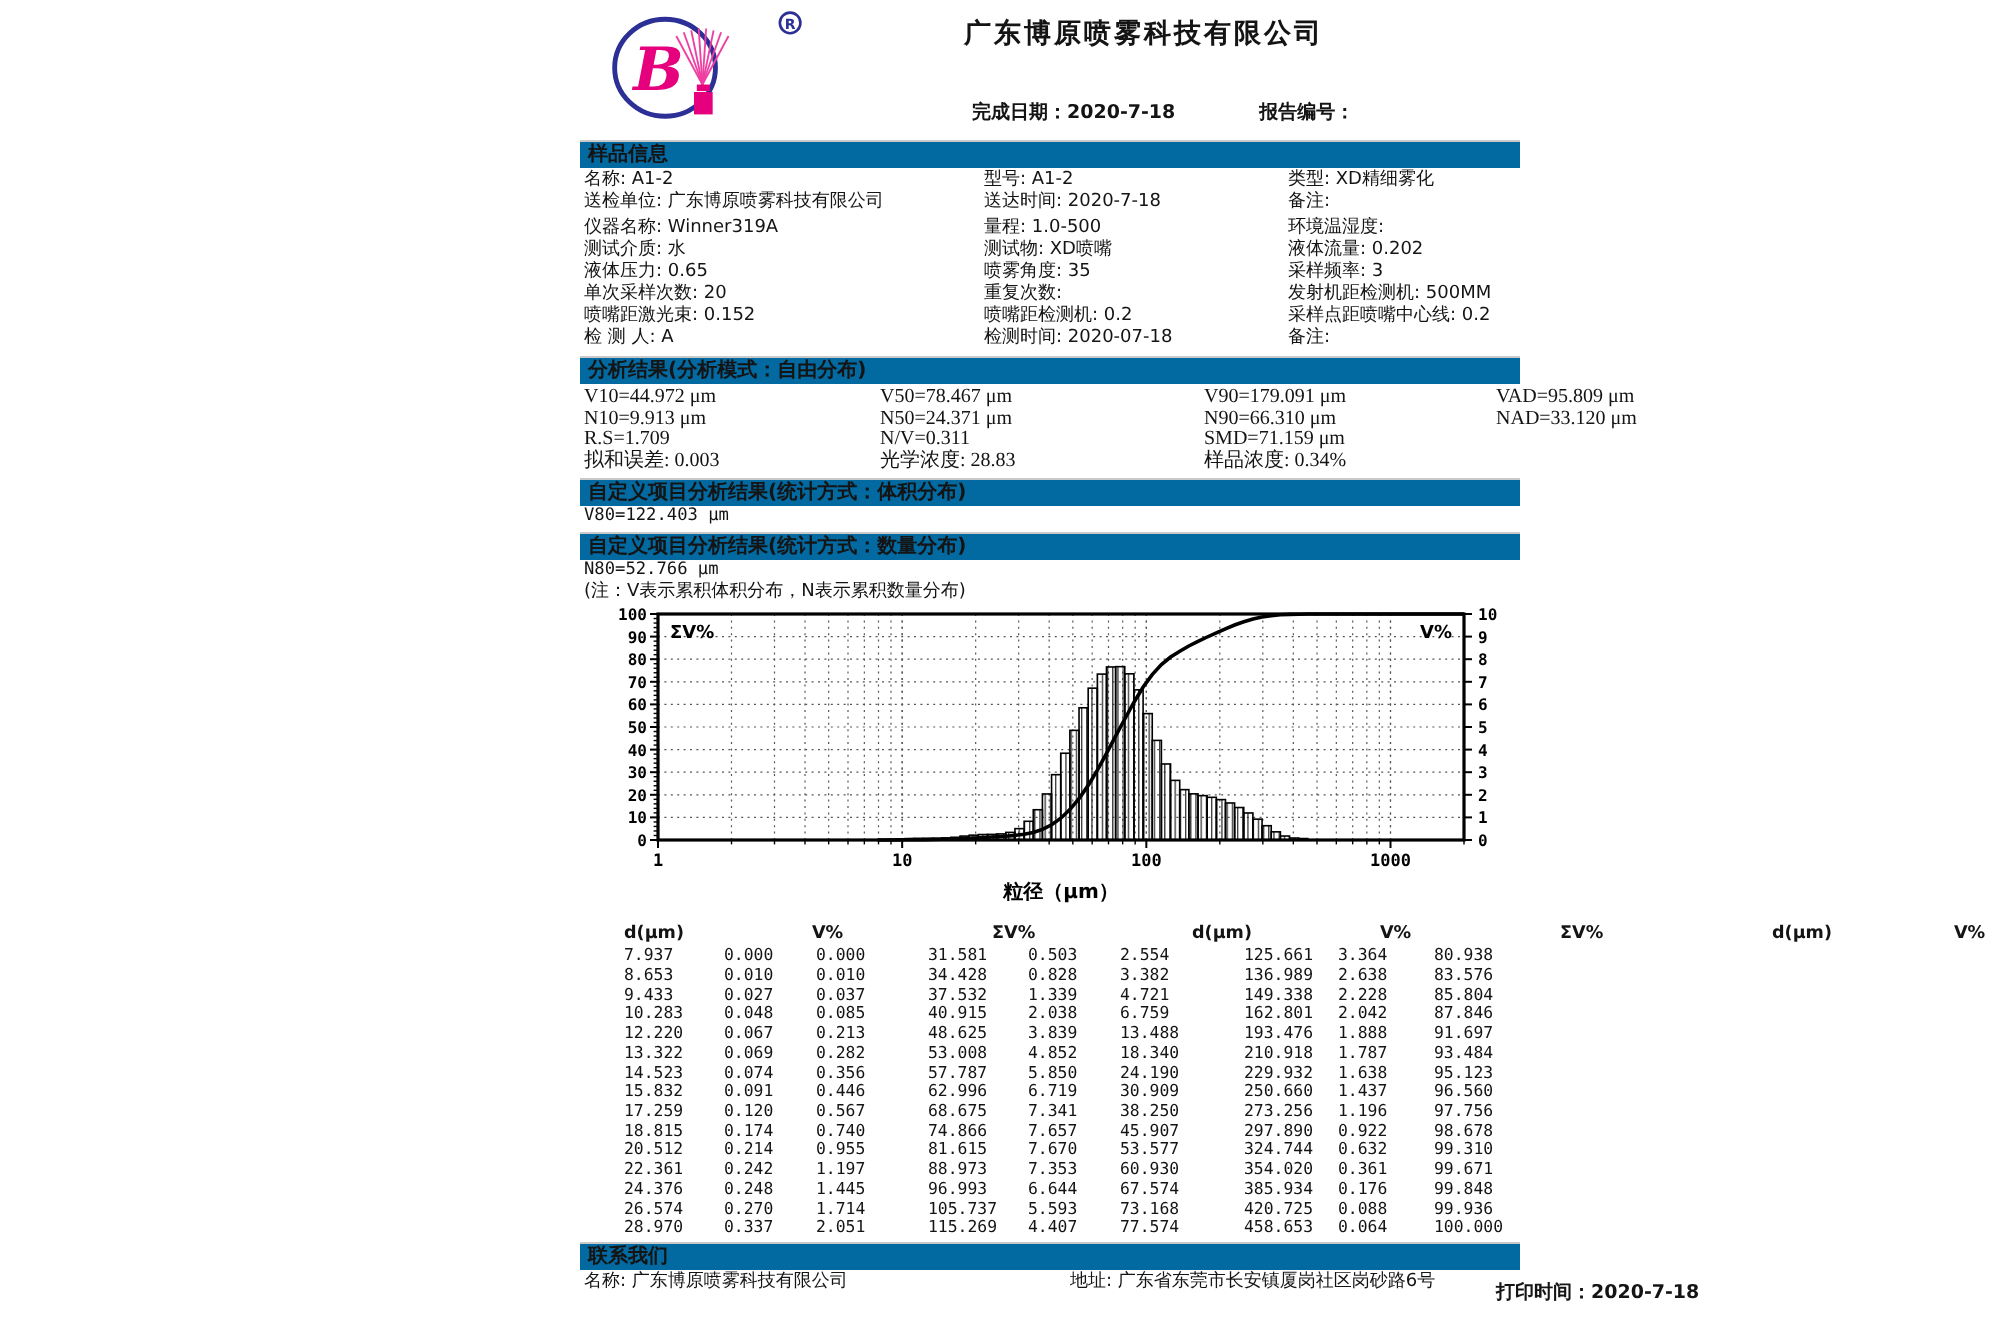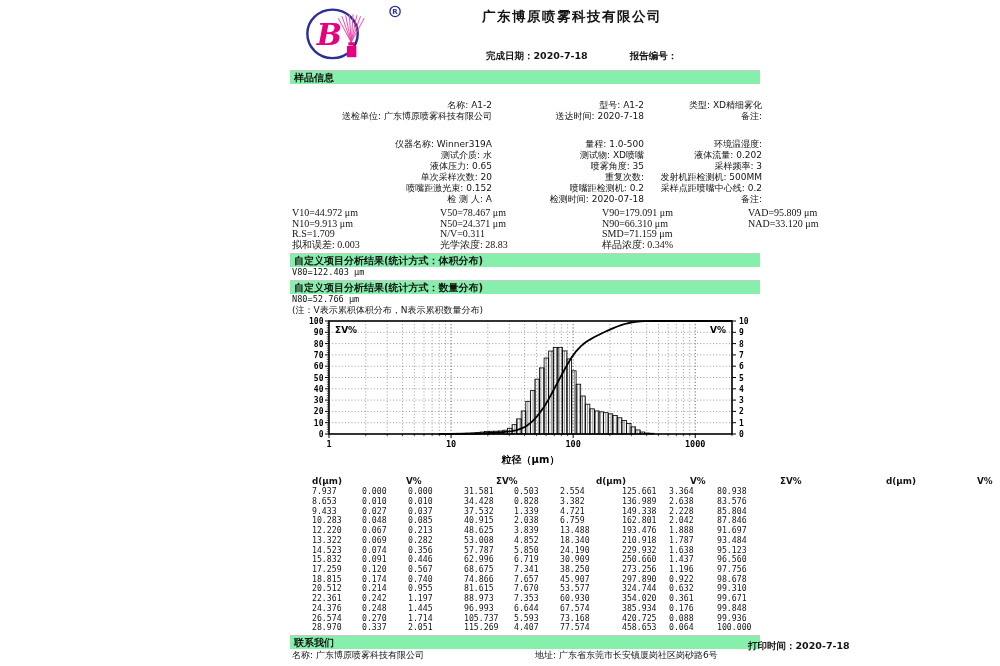--- a/index.html
+++ b/index.html
@@ -7,22 +7,22 @@
     width:1000px;height:666px;position:relative;background:#ffffff;
     font-family:"DejaVu Sans",sans-serif;color:#141414;overflow:hidden;
   }
   .doc{position:absolute;left:290px;top:0;width:470px;height:666px;}
   
   .header{position:relative;height:68px;}
   .logo{position:absolute;left:8px;top:3px;}
   .company{position:absolute;left:192px;top:8px;font-size:13.5px;font-weight:bold;letter-spacing:1.5px;white-space:nowrap;}
   .dateline{position:absolute;left:196px;top:50px;font-size:9.5px;font-weight:bold;white-space:nowrap;display:flex;gap:42px;}
   
-  .bar{background:#86efac;border-top:1px solid #c9c9c9;font-weight:bold;font-size:10px;line-height:13px;height:13px;padding:0 4px;margin-top:2px;}
-  .grid3{display:grid;grid-template-columns:200px 152px 118px;font-size:9px;line-height:11px;padding:16px 0 1px 2px;white-space:nowrap;text-align:right;}
+  .bar{background:#0369a1;border-top:1px solid #c9c9c9;font-weight:bold;font-size:10px;line-height:13px;height:13px;padding:0 4px;margin-top:2px;}
+  .grid3{display:grid;grid-template-columns:200px 152px 118px;font-size:9px;line-height:11px;padding:1px 0 1px 2px;white-space:nowrap;}
   .grid4{display:grid;grid-template-columns:148px 162px 146px 110px;font-size:10px;line-height:10.6px;padding:2px 0 1px 2px;
          font-family:Liberation Serif, serif;white-space:nowrap;}
   .customline{font-size:8.6px;line-height:11px;padding-left:2px;font-family:"DejaVu Sans Mono","DejaVu Sans",monospace;}
   .noteline{font-size:9px;line-height:11px;padding-left:2px;}
   
   .chartwrap{margin-top:1px;}
   
   .ptable{margin-top:2px;padding-left:22px;}
   .trow{display:grid;grid-template-columns:50px 46px 56px 50px 46px 62px 47px 48px 43px;
         font-size:8.2px;line-height:9.7px;font-family:"DejaVu Sans Mono","DejaVu Sans",monospace;white-space:nowrap;}
@@ -88,20 +88,21 @@
       <div>重复次数:</div>
       <div>发射机距检测机: 500MM</div>
       <div>喷嘴距激光束: 0.152</div>
       <div>喷嘴距检测机: 0.2</div>
       <div>采样点距喷嘴中心线: 0.2</div>
       <div>检 测 人: A</div>
       <div>检测时间: 2020-07-18</div>
       <div>备注:</div>
     </div>
 
+  <div class="bar">分析结果(分析模式：自由分布)</div>
   <div class="grid4">
       <div>V10=44.972 μm</div>
       <div>V50=78.467 μm</div>
       <div>V90=179.091 μm</div>
       <div>VAD=95.809 μm</div>
       <div>N10=9.913 μm</div>
       <div>N50=24.371 μm</div>
       <div>N90=66.310 μm</div>
       <div>NAD=33.120 μm</div>
       <div>R.S=1.709</div>

